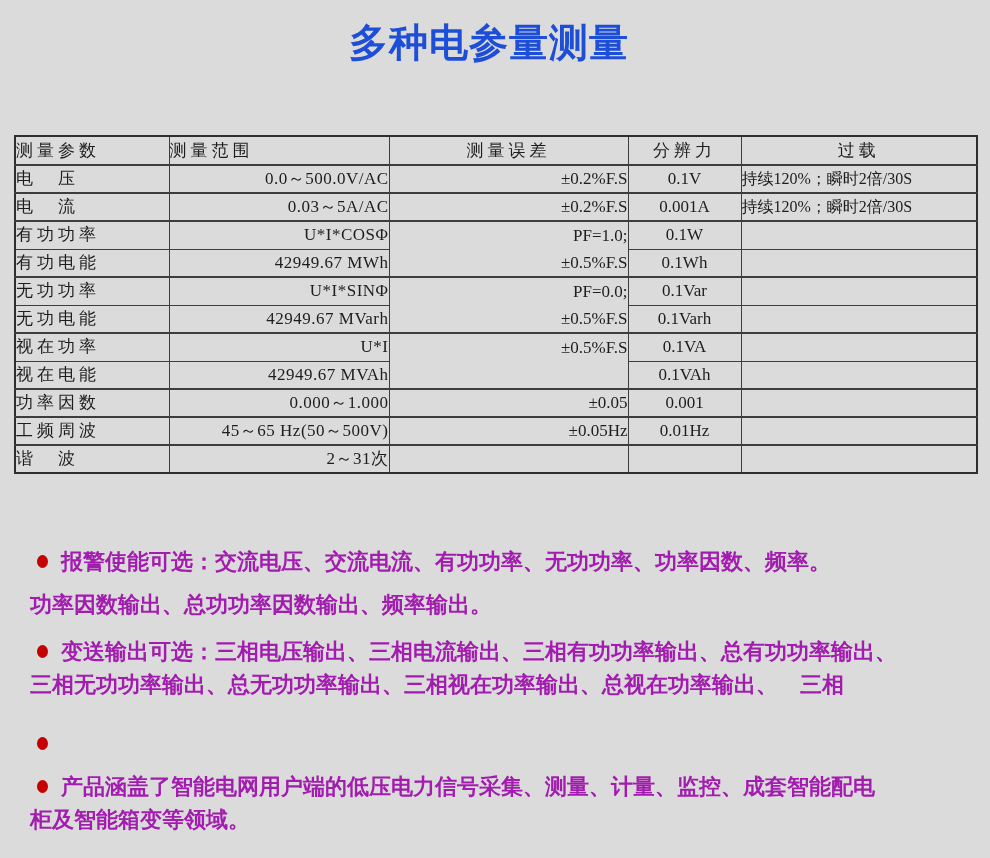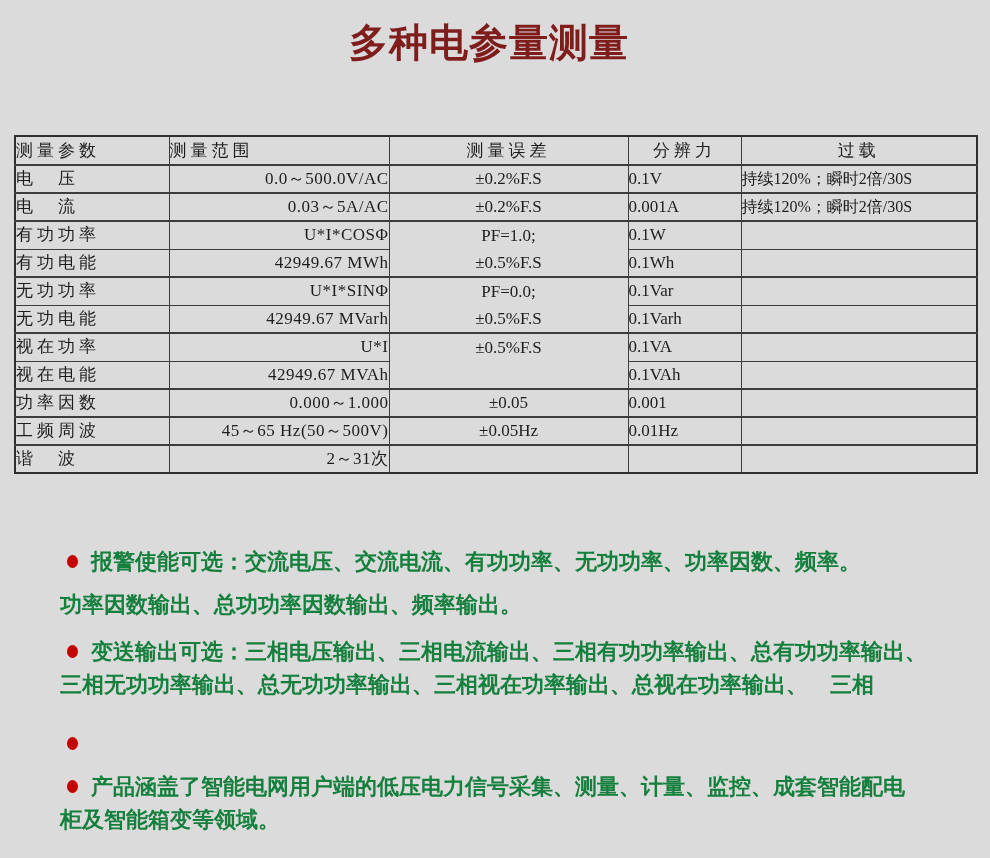--- a/index.html
+++ b/index.html
@@ -3,21 +3,21 @@
 <meta charset="utf-8">
 <style>
   html,body{margin:0;padding:0;}
   body{
     width:990px;height:858px;position:relative;overflow:hidden;
     background:#dcdbdb;
     font-family:"Liberation Sans","DejaVu Sans",sans-serif;
   }
   .page-title{
     position:absolute;top:16px;left:0;width:978px;
-    text-align:center;font-size:39px;font-weight:bold;color:#7f1d1d;
+    text-align:center;font-size:39px;font-weight:bold;color:#1d4ed8;
     letter-spacing:1px;
     font-family:"Liberation Sans","DejaVu Sans",sans-serif;
   }
   table.spec{
     position:absolute;left:14px;top:135px;width:964px;
     border-collapse:collapse;table-layout:fixed;
     font-family:"Liberation Serif","DejaVu Serif",serif;
     font-size:17px;color:#1d1d1d;
     border:2px solid #2e2e2e;
   }
@@ -25,27 +25,27 @@
     border:1px solid #3d3d3d;
     padding:0;height:26px;line-height:26px;
     font-weight:normal;overflow:hidden;white-space:nowrap;
   }
   table.spec th{height:27px;line-height:27px;border-bottom-width:2px;}
   tr.thick td{border-top-width:2px;}
   .h-left{text-align:left;padding-left:26px;letter-spacing:4px;}
   .h-center{text-align:center;letter-spacing:4px;}
   .c-param{text-align:left;padding-left:27px;letter-spacing:4px;}
   .c-range{text-align:right;padding-left:24px;letter-spacing:0.5px;}
-  .c-err{text-align:center;padding-left:78px;margin-top:39px;}
-  .c-res{}
+  .c-err{text-align:right;padding-left:78px;margin-top:39px;}
+  .c-res{text-align:center;}
   .c-over{text-align:left;font-size:16px;}
   .errline{height:27px;line-height:27px;}
   .bullets{
-    position:absolute;left:60px;top:545px;width:930px;
-    font-size:22px;font-weight:bold;color:#15803d;
+    position:absolute;left:30px;top:545px;width:930px;
+    font-size:22px;font-weight:bold;color:#a21caf;
     font-family:"Liberation Sans","DejaVu Sans",sans-serif;
   }
   .para{margin:0;}
   .p2{margin-top:14px;}
   .p2c{margin-top:10px;}
   .p3{margin-top:26px;}
   .p4{margin-top:10px;}
   .line{line-height:33px;white-space:nowrap;}
   .dot{
     display:inline-block;width:11px;height:13px;border-radius:50%;

